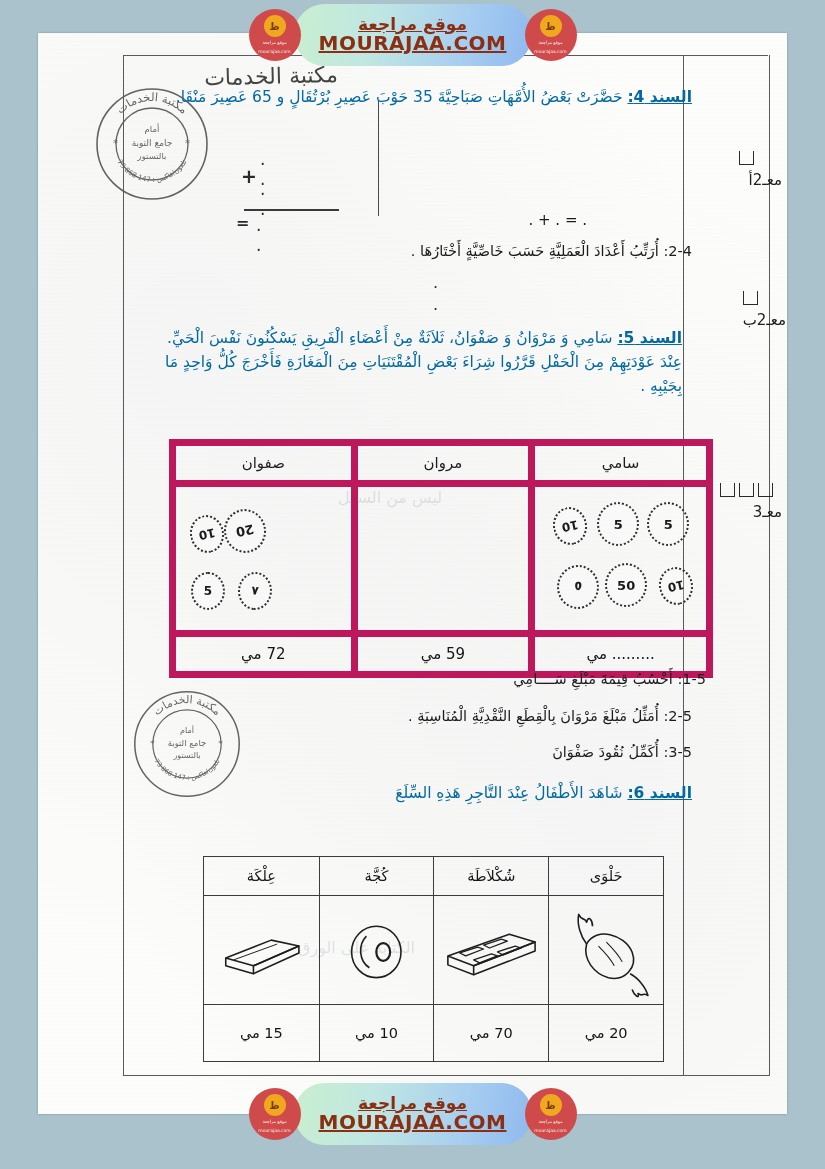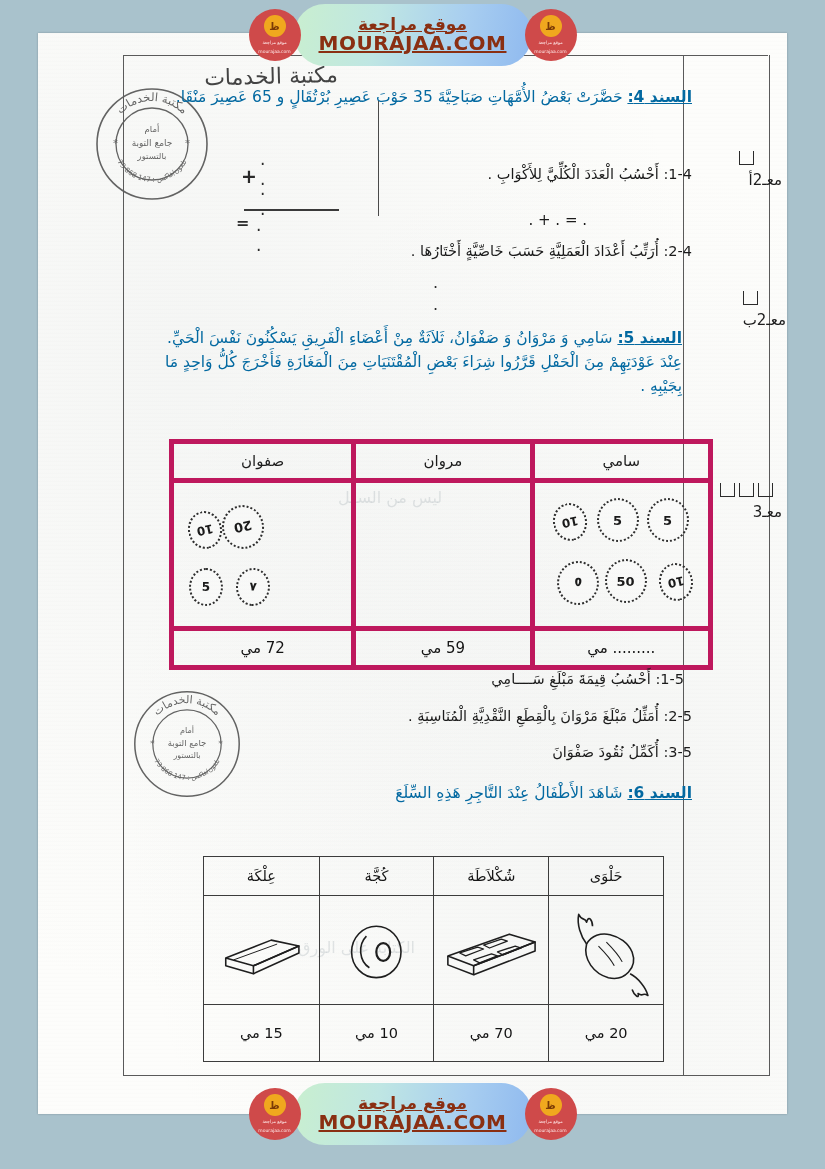--- a/index.html
+++ b/index.html
@@ -66,33 +66,33 @@
   #add-r1{left:22px;top:6px;}
   #add-r2{left:22px;top:36px;}
   #add-res{left:18px;top:72px;}
   #add-plus{position:absolute;left:3px;top:22px;font-size:19px;font-weight:700;}
   #add-eq{position:absolute;left:-2px;top:70px;font-size:16px;font-weight:700;}
   #add-bar{position:absolute;left:6px;top:66px;width:95px;height:2px;background:#3a3a3a;}
   
   #pipe1{position:absolute;left:340px;top:68px;width:1px;height:115px;background:#4a4a4a;}
   
   #s5{ right:105px; top:293px; width:525px; }
-  #q51{ right:103px; top:635px; width:440px;}
+  #q51{ right:81px; top:635px; width:440px;}
   #q52{ right:95px; top:672px; width:470px;}
   #q53{ right:95px; top:708px; width:440px;}
   
   #s6{ right:95px; top:748px; width:470px;}
   
   #coins-table{
     position:absolute;left:131px;top:406px;width:544px;height:213px;
     border:1px solid #3c3c3c;border-collapse:collapse;
     background:transparent;
   }
   #coins-table td,#coins-table th{
-    border:5px solid #be185d;
+    border:7px solid #be185d;
     padding:0;vertical-align:middle;text-align:center;
     font-weight:400;
   }
   .cth{height:34px;font-size:15px;color:#1c1c1c;direction:rtl;}
   .cbody{height:143px;position:relative;}
   .cfoot{height:34px;font-size:15px;color:#141414;direction:rtl;}
   
   .coinwrap{position:absolute;inset:0;}
   .coin{
     position:absolute;width:30px;height:34px;border-radius:50%;
@@ -246,24 +246,20 @@
 
   <div id="addition">
     <span id="add-plus">+</span>
     <span class="dotrow" id="add-r1">. .</span>
     <span class="dotrow" id="add-r2">. .</span>
     <div id="add-bar"></div>
     <span id="add-eq">=</span>
     <span class="dotrow" id="add-res">. .</span>
   </div>
 
-  <div class="ar q" id="q41">
-    <span>1-4:</span>
-    <span>أَحْسُبُ الْعَدَدَ الْكُلِّيَّ لِلأَكْوَابِ .</span>
-  </div>
 
   <div class="ar q" style="position:absolute;right:200px;top:176px;font-size:15px;">. = . + .</div>
 
   <div class="ar q" id="q42">
     <span>2-4:</span>
     <span>أُرَتِّبُ أَعْدَادَ الْعَمَلِيَّةِ حَسَبَ خَاصِّيَّةٍ أَخْتَارُهَا .</span>
   </div>
   <div style="position:absolute;left:395px;top:240px;font-size:16px;color:#2a2a2a;">.</div>
   <div style="position:absolute;left:395px;top:262px;font-size:16px;color:#2a2a2a;">.</div>
 

